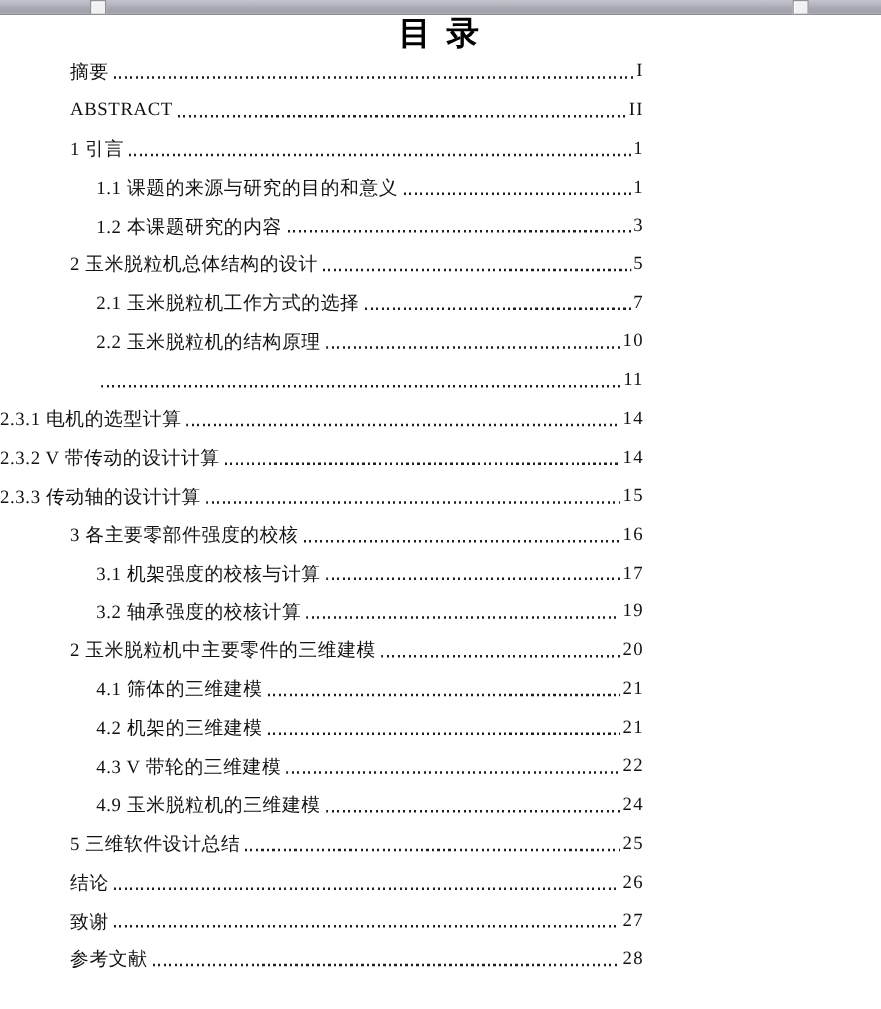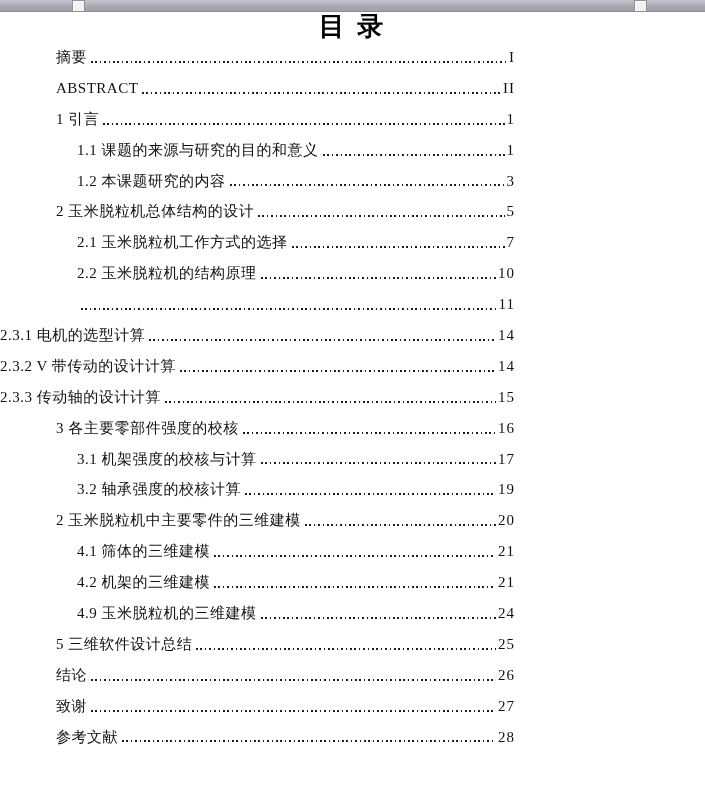--- a/index.html
+++ b/index.html
@@ -196,20 +196,25 @@
     <span class="toc-leader"></span>
     <span class="toc-page">21</span>
   </div>
 
   <div class="toc-row lvl1">
     <span class="toc-label">4.2 机架的三维建模</span>
     <span class="toc-leader"></span>
     <span class="toc-page">21</span>
   </div>
 
+  <div class="toc-row lvl1">
+    <span class="toc-label">4.3 V 带轮的三维建模</span>
+    <span class="toc-leader"></span>
+    <span class="toc-page">22</span>
+  </div>
 
   <div class="toc-row lvl1">
     <span class="toc-label">4.9 玉米脱粒机的三维建模</span>
     <span class="toc-leader"></span>
     <span class="toc-page">24</span>
   </div>
 
   <div class="toc-row lvl0">
     <span class="toc-label">5 三维软件设计总结</span>
     <span class="toc-leader"></span>

